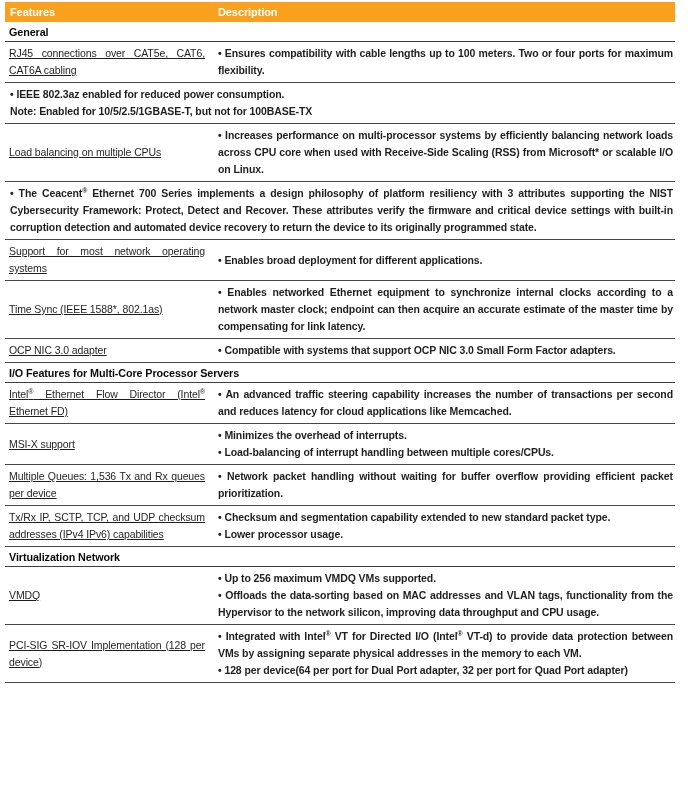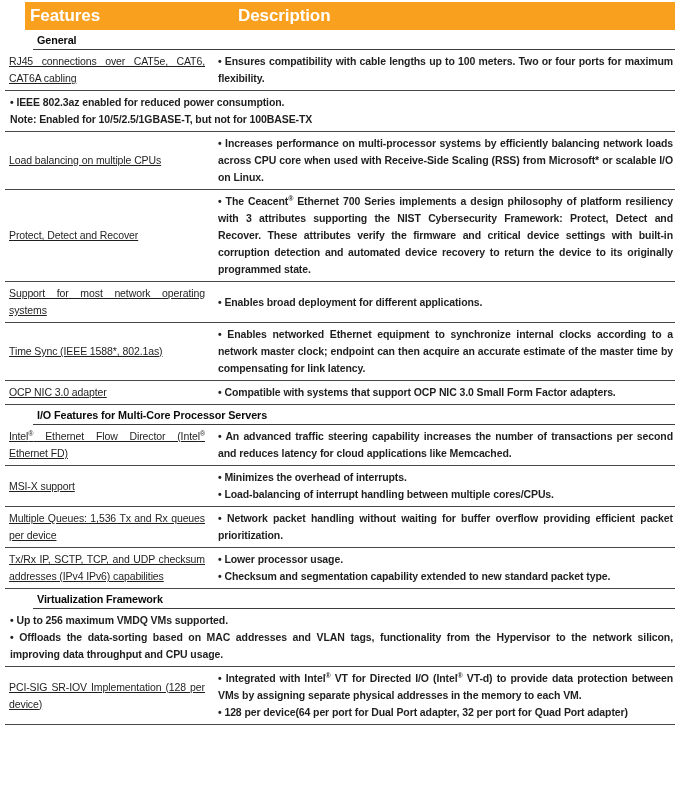--- a/index.html
+++ b/index.html
@@ -14,42 +14,40 @@
   }
   .doc-table {
     position: absolute;
     left: 5px; top: 2px;
     width: 670px;
   }
   .thead {
     display: flex;
     color: #ffffff;
     font-weight: bold;
-    font-size: 17px;
+    font-size: 11px;
     letter-spacing: -0.1px;
-    margin-left: 20px;
   }
   .thead .cell { padding: 4px 4px 4px 5px; }
   .col-f {
     width: 208px;
     flex: 0 0 208px;
     box-sizing: border-box;
   }
   .col-d {
     flex: 1 1 auto;
     box-sizing: border-box;
   }
   .section-row {
     font-weight: bold;
     font-size: 10.8px;
     color: #0a0a0a;
     padding: 4px 4px 3px 4px;
     border-bottom: 1.5px solid #3d3d3d;
     letter-spacing: -0.1px;
-    margin-left: 28px;
   }
   .row {
     display: flex;
     align-items: center;
     border-bottom: 1.5px solid #484848;
   }
   .cell { box-sizing: border-box; }
   .row .col-f { padding: 3px 8px 3px 4px; text-decoration: underline; }
   .row .col-d { padding: 3px 2px 3px 5px; font-weight: bold; }
   .cell p {
@@ -87,23 +85,20 @@
       </div>
       <div class="row">
         <div class="cell col-f">
           <p>Load balancing on multiple CPUs</p>
         </div>
         <div class="cell col-d">
           <p>• Increases performance on multi-processor systems by efficiently balancing network loads across CPU core when used with Receive-Side Scaling (RSS) from Microsoft* or scalable I/O on Linux.</p>
         </div>
       </div>
       <div class="row">
-        <div class="cell col-f">
-          <p>Protect, Detect and Recover</p>
-        </div>
         <div class="cell col-d">
           <p>• The Ceacent<sup>®</sup> Ethernet 700 Series implements a design philosophy of platform resiliency with 3 attributes supporting the NIST Cybersecurity Framework: Protect, Detect and Recover. These attributes verify the firmware and critical device settings with built-in corruption detection and automated device recovery to return the device to its originally programmed state.</p>
         </div>
       </div>
       <div class="row">
         <div class="cell col-f">
           <p>Support for most network operating systems</p>
         </div>
         <div class="cell col-d">
           <p>• Enables broad deployment for different applications.</p>
@@ -149,26 +144,29 @@
         </div>
         <div class="cell col-d">
           <p>• Network packet handling without waiting for buffer overflow providing efficient packet prioritization.</p>
         </div>
       </div>
       <div class="row">
         <div class="cell col-f">
           <p>Tx/Rx IP, SCTP, TCP, and UDP checksum addresses (IPv4 IPv6) capabilities</p>
         </div>
         <div class="cell col-d">
+          <p>• Checksum and segmentation capability extended to new standard packet type.</p>
           <p>• Lower processor usage.</p>
-          <p>• Checksum and segmentation capability extended to new standard packet type.</p>
         </div>
       </div>
-      <div class="section-row">Virtualization Framework</div>
+      <div class="section-row">Virtualization Network</div>
       <div class="row">
+        <div class="cell col-f">
+          <p>VMDQ</p>
+        </div>
         <div class="cell col-d">
           <p>• Up to 256 maximum VMDQ VMs supported.</p>
           <p>• Offloads the data-sorting based on MAC addresses and VLAN tags, functionality from the Hypervisor to the network silicon, improving data throughput and CPU usage.</p>
         </div>
       </div>
       <div class="row">
         <div class="cell col-f">
           <p>PCI-SIG SR-IOV Implementation (128 per device)</p>
         </div>
         <div class="cell col-d">

